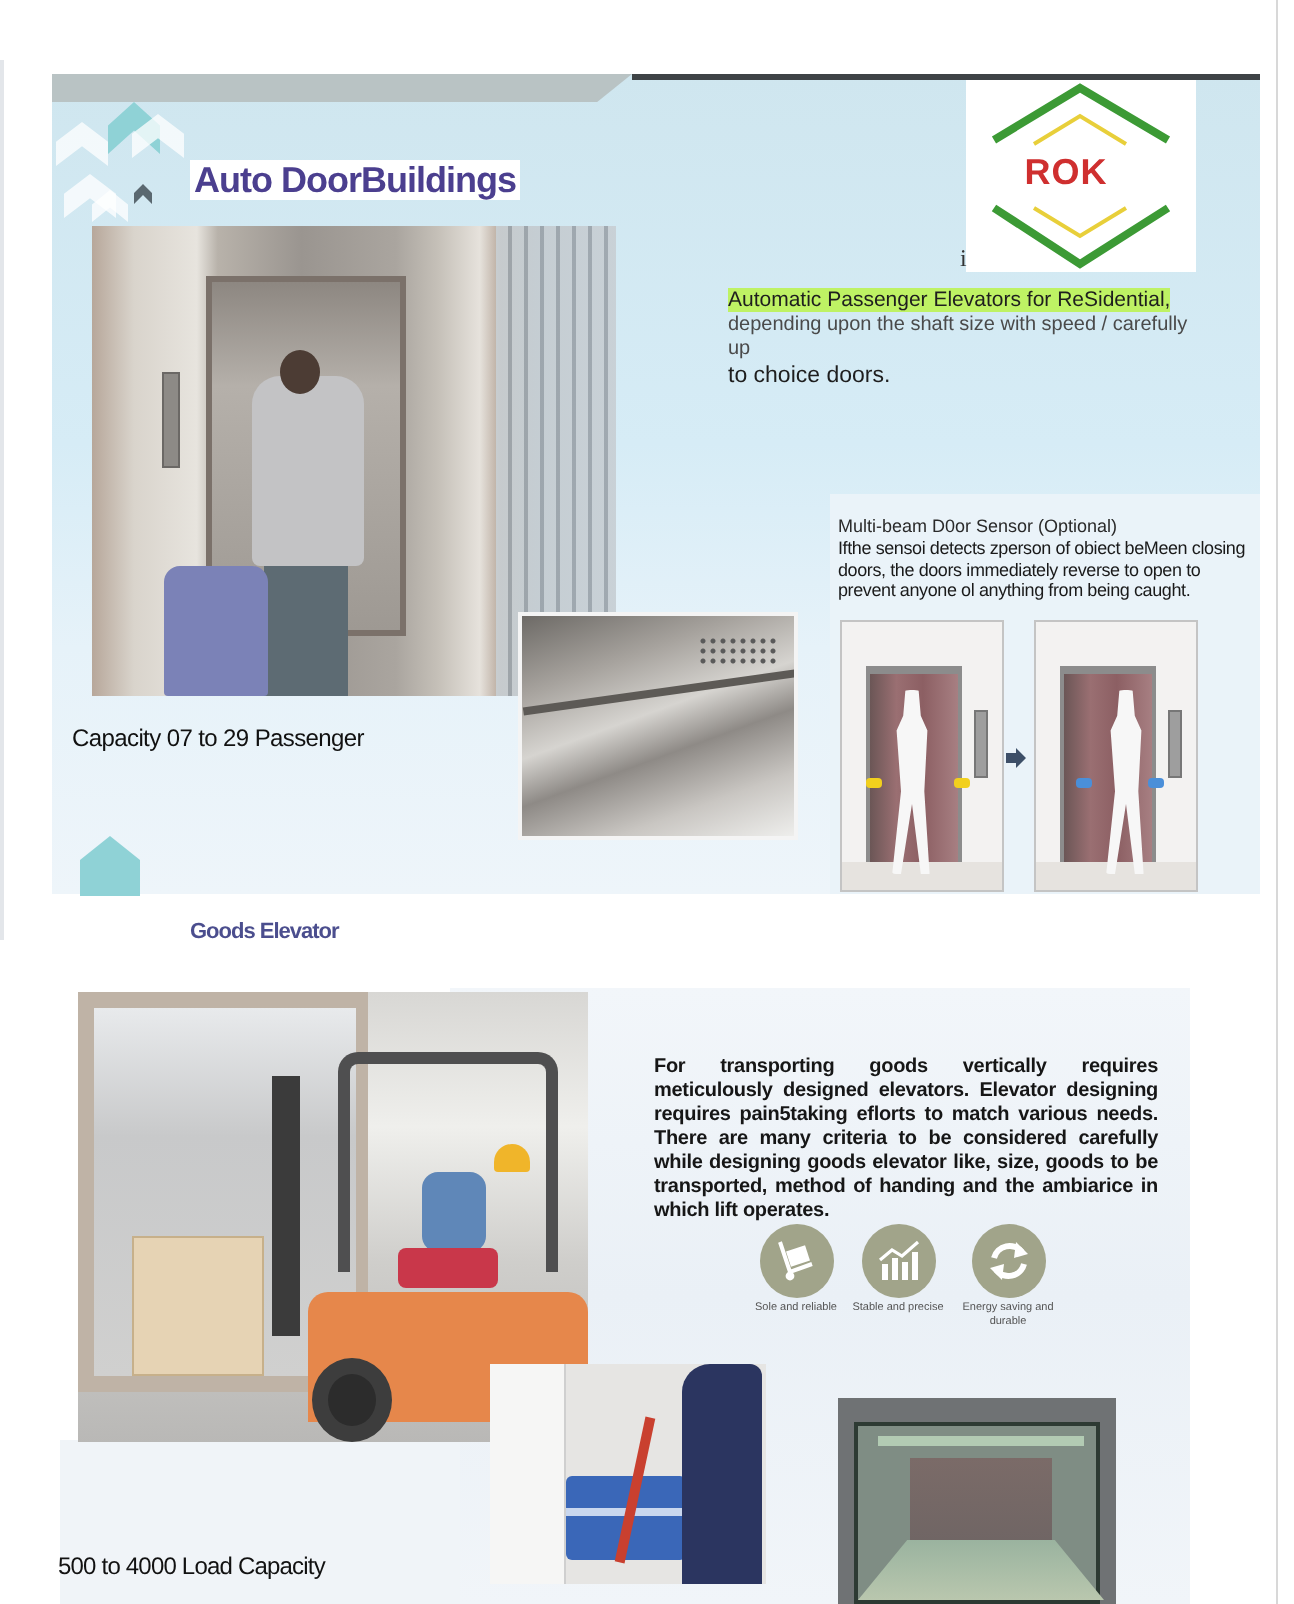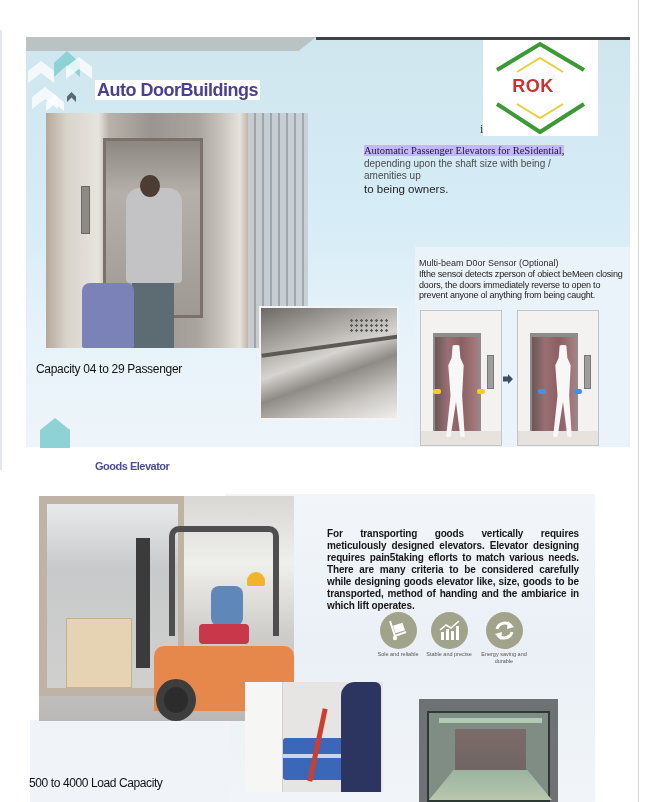--- a/index.html
+++ b/index.html
@@ -25,21 +25,21 @@
     letter-spacing: -0.5px; background: #ffffff; padding: 0 2px; line-height: 20px; }
   .title-1 .w { color: #4b3f8f; }
 
   .logo-box { position: absolute; left: 483px; top: 40px; width: 115px; height: 96px; background: #ffffff; }
   .logo-box svg { position: absolute; left: 0; top: 0; }
   .logo-text { position: absolute; left: 0; width: 100px; top: 36px; text-align: center;
     color: #cf2f2f; font-weight: bold; font-size: 18px; letter-spacing: 0.5px; }
   .logo-mark { position: absolute; left: 480px; top: 122px; font-size: 12px; color: #333; font-family: "Liberation Serif", serif; }
 
   .desc-1 { position: absolute; left: 364px; top: 144px; width: 232px; font-size: 10.5px; line-height: 12.5px; color: #1e1e1e; }
-  .desc-1 .hl { background: #c4b5fd; font-family: Liberation Serif, serif; }
+  .desc-1 .hl { background: #bef264; }
   .desc-1 .light { color: #4a4a4a; font-size: 10px; }
   .desc-1 .bold2 { font-size: 11.5px; }
 
   .photo { position: absolute; overflow: hidden; }
   .hero-photo { left: 46px; top: 113px; width: 262px; height: 235px;
     background: linear-gradient(90deg, #b7a79a 0%, #d9d4cc 8%, #e7e4de 20%, #b8b2aa 24%, #9a9590 40%, #aaa59f 58%, #c5c0b8 66%, #e6e2dc 74%, #b7a89b 78%, #aeb8bf 85%, #c8d2d9 100%); }
   .door { position: absolute; left: 57px; top: 25px; width: 100px; height: 180px;
     background: linear-gradient(180deg, #8d8781 0%, #b5b0aa 30%, #9e9993 100%); border: 3px solid #7b716a; }
   .person-body { position: absolute; left: 80px; top: 75px; width: 56px; height: 95px; background: #c3c3c5; border-radius: 14px 14px 4px 4px; }
   .person-head { position: absolute; left: 94px; top: 62px; width: 20px; height: 22px; background: #4c3c34; border-radius: 50%; }
@@ -147,40 +147,40 @@
     <polyline points="34,32 57,18 80,32" fill="none" stroke="#e8cf3a" stroke-width="2"></polyline>
     <polyline points="14,64 57,92 101,64" fill="none" stroke="#3c9a35" stroke-width="4"></polyline>
     <polyline points="34,64 57,78 80,64" fill="none" stroke="#e8cf3a" stroke-width="2"></polyline>
   </svg>
   <div class="logo-text">ROK</div>
 </div>
 <div class="logo-mark">i</div>
 
 <div class="desc-1">
   <div><span class="hl">Automatic Passenger Elevators for ReSidential,</span></div>
-  <div class="light">depending upon the shaft size with being / amenities up</div>
-  <div class="bold2">to being owners.</div>
+  <div class="light">depending upon the shaft size with speed / carefully up</div>
+  <div class="bold2">to choice doors.</div>
 </div>
 
 <div class="photo hero-photo">
   <div class="door"></div>
   <div class="call-panel"></div>
   <div class="buildings"></div>
   <div class="person-legs"></div>
   <div class="person-body"></div>
   <div class="person-head"></div>
   <div class="suitcase"></div>
 </div>
 
 <div class="photo cabin-photo">
   <div class="cabin-beam"></div>
   <div class="cabin-vent"></div>
 </div>
 
-<div class="capacity-1">Capacity 04 to 29 Passenger</div>
+<div class="capacity-1">Capacity 07 to 29 Passenger</div>
 
 <div class="sensor-title">Multi-beam D0or Sensor (Optional)</div>
 <div class="sensor-text">Ifthe sensoi detects zperson of obiect beMeen closing doors, the doors immediately reverse to open to prevent anyone ol anything from being caught.</div>
 
 <div class="sensor-frame sf1">
   <div class="sf-door"></div>
   <div class="sf-panel"></div>
   <div class="sf-floor"></div>
   <div class="walker"></div>
   <div class="beam-dot y" style="left:12px;"></div>

